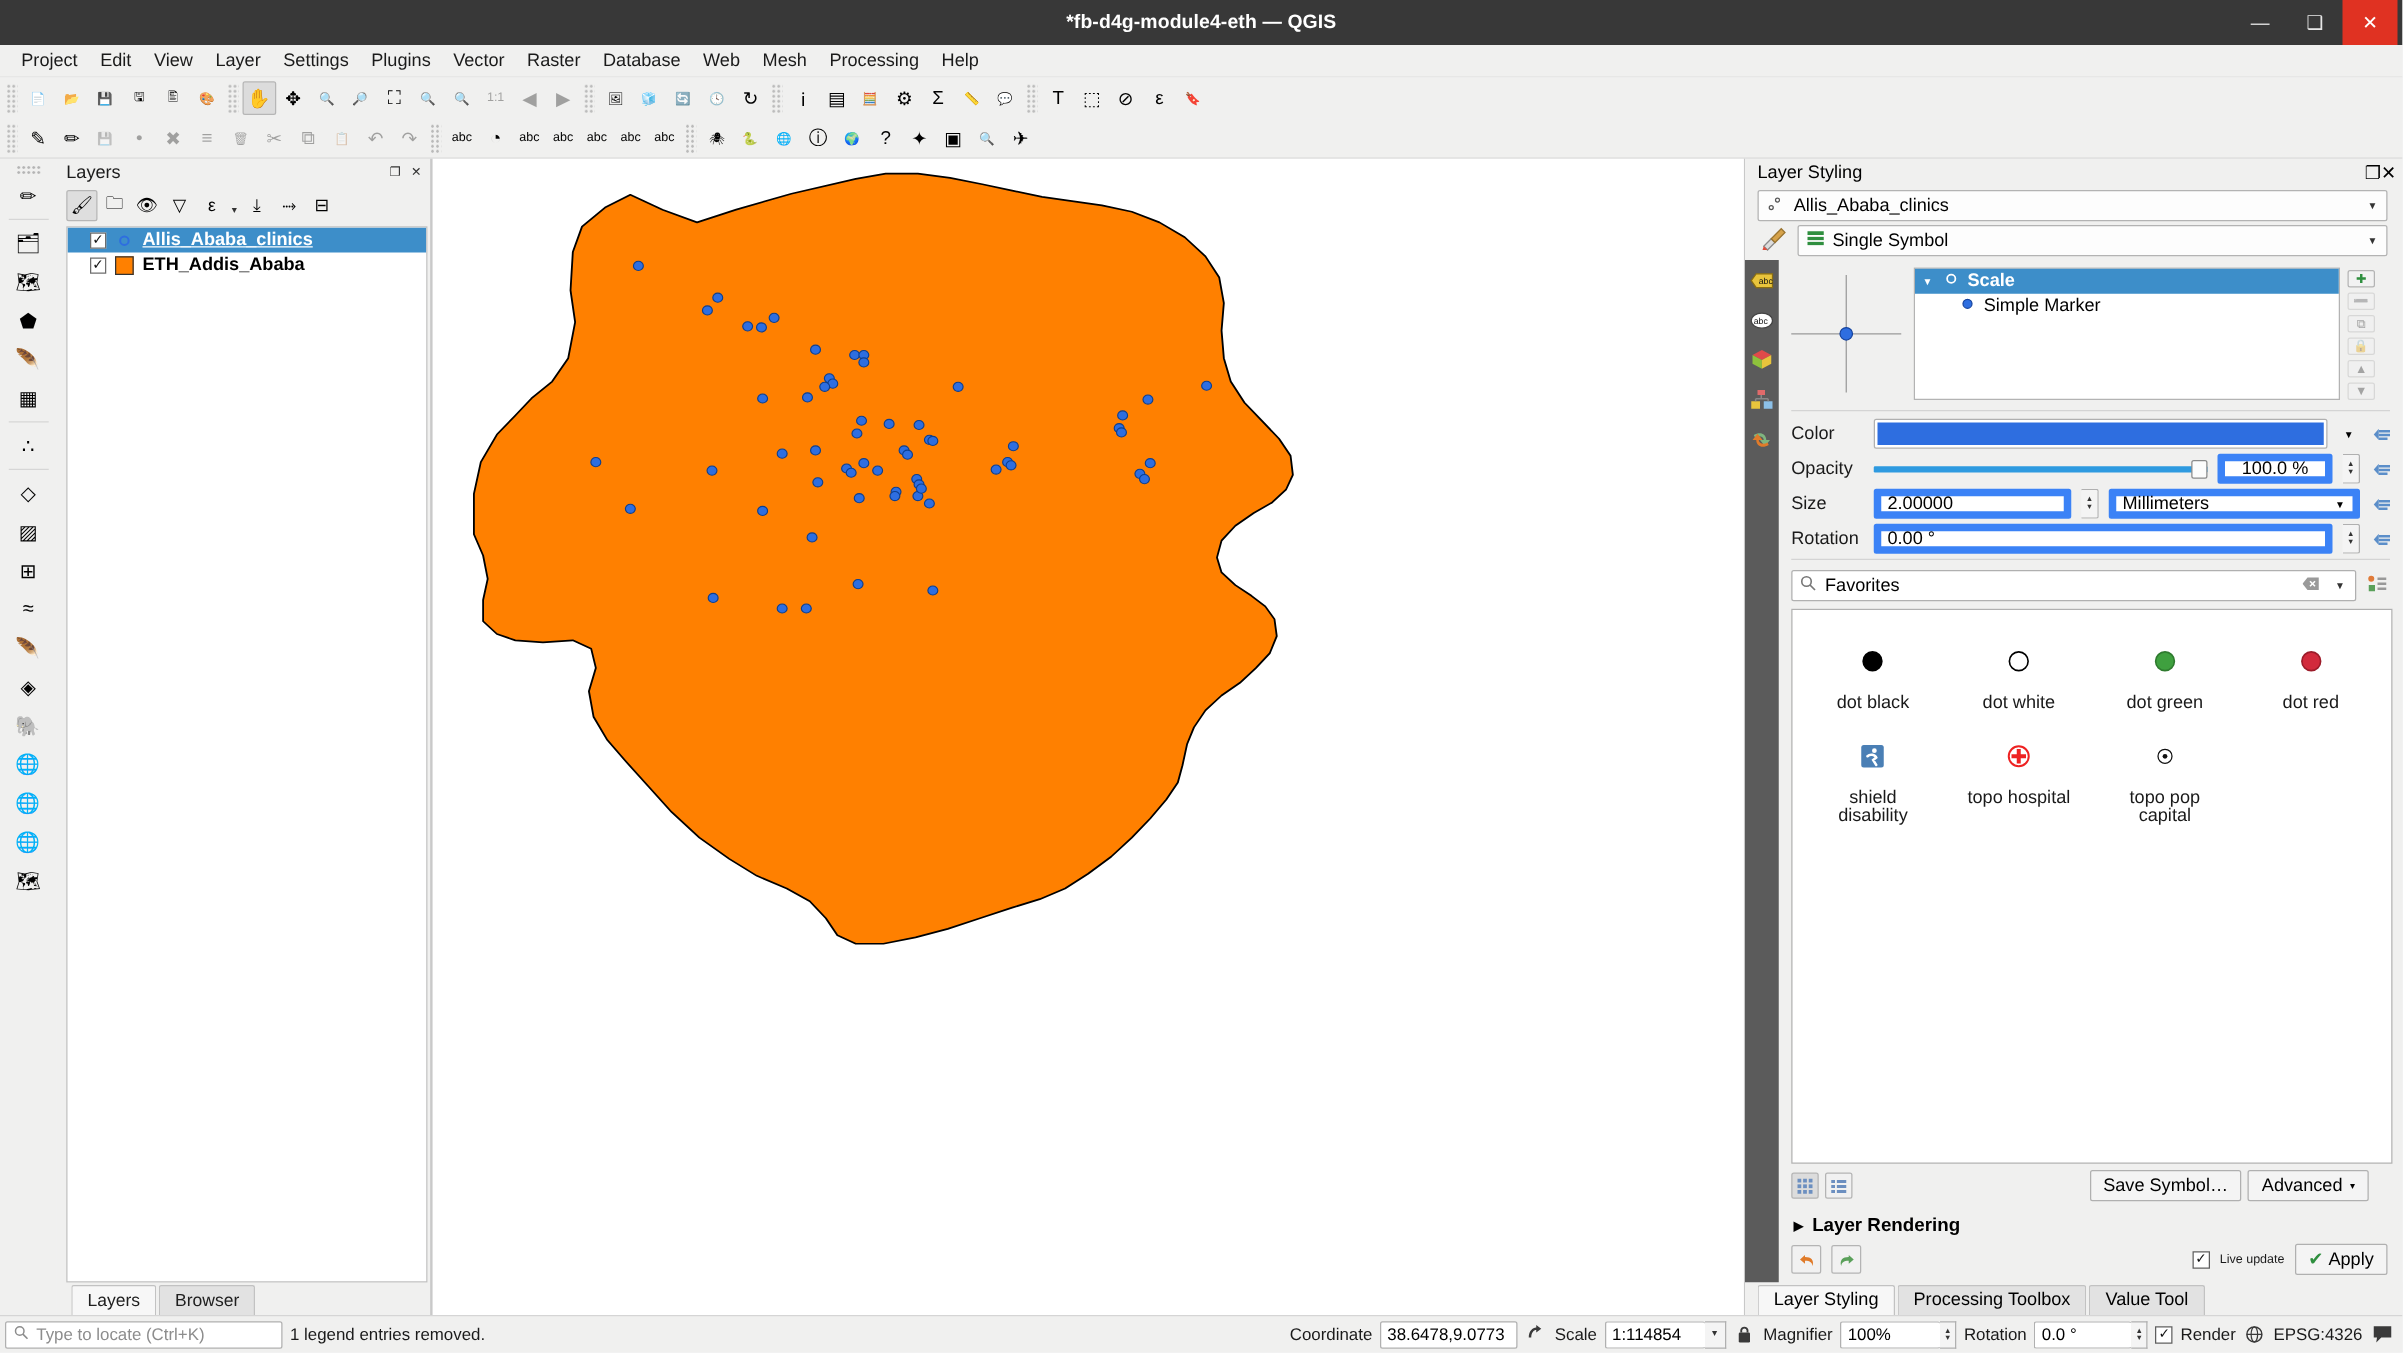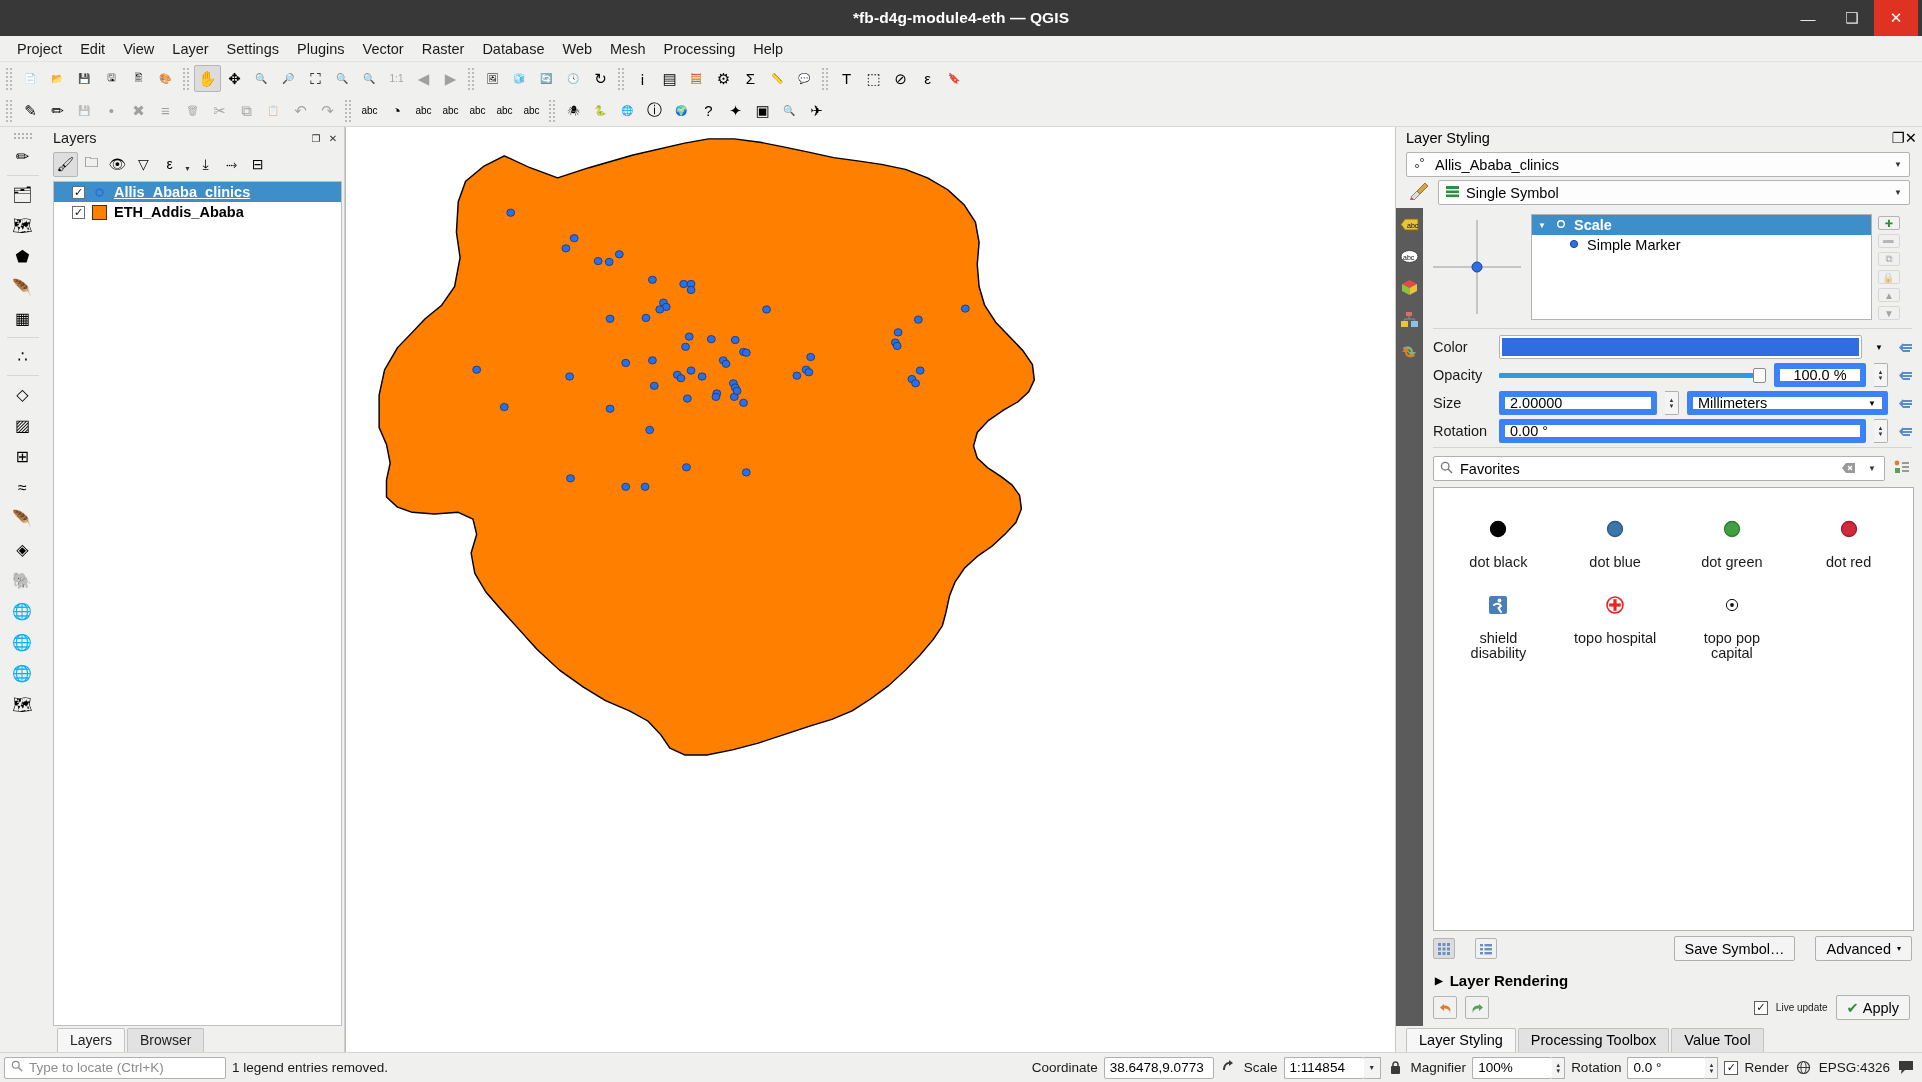--- a/index.html
+++ b/index.html
@@ -133,21 +133,21 @@
   .searchrow { display: flex; align-items: center; padding: 4px 8px 4px 10px; gap: 5px; }
   .searchbox { flex: 1; height: 25px; background: #fff; border: 1px solid #b0b0b0; border-radius: 2px;
                display: flex; align-items: center; padding: 0 6px; gap: 7px; font-size: 14.5px; position: relative;}
   .gallery { flex: 1; margin: 2px 8px 0 10px; background: #fff; border: 1px solid #b0b0b0;
              display: flex; flex-wrap: wrap; align-content: flex-start; padding: 12px 6px 0 6px; min-height: 0;
              overflow: hidden; }
   .gitem { width: 25%; display: flex; flex-direction: column; align-items: center; padding: 12px 2px 6px 2px; }
   .gicon { height: 34px; display: flex; align-items: center; justify-content: center; }
   .glabel { margin-top: 9px; font-size: 14.5px; text-align: center; line-height: 15px; color: #1a1a1a; }
 
-  .galbar { display: flex; align-items: center; padding: 5px 10px 3px 10px; gap: 20px; }
+  .galbar { display: flex; align-items: center; padding: 5px 27px 3px 10px; gap: 5px; }
   .gbtn { width: 22px; height: 21px; border: 1px solid #b4b4b4; background: #f1f1f1; border-radius: 2px;
           display: flex; align-items: center; justify-content: center; }
   .gbtn.on { background: #dcdcdc; }
   .btn { height: 25px; border: 1px solid #b0b0b0; background: #f4f4f4; border-radius: 2px;
          display: flex; align-items: center; justify-content: center; padding: 0 10px; font-size: 14.5px; }
   .rendrow { display: flex; align-items: center; gap: 7px; padding: 8px 10px 4px 12px; font-size: 15px; font-weight: bold; }
   .applyrow { display: flex; align-items: center; padding: 2px 12px 6px 10px; gap: 8px; }
   .chk { width: 14px; height: 14px; border: 1px solid #5e5e5e; background: #fff;
          display: flex; align-items: center; justify-content: center; font-size: 11px; color: #111; line-height:1;}
   .sttabs { height: 26px; display: flex; align-items: flex-end; padding-left: 10px; gap: 2px; background: #f0f0ef;}
@@ -628,24 +628,24 @@
                 <div class="gicon">
                   <svg width="22" height="22" viewBox="0 0 22 22">
                     <circle cx="11" cy="11" r="7.5" fill="#000000" stroke="#000000" stroke-width="1.3"></circle>
                   </svg>
                 </div>
                 <div class="glabel" style="white-space: pre-line;">dot  black</div>
               </div>
               <div class="gitem">
                 <div class="gicon">
                   <svg width="22" height="22" viewBox="0 0 22 22">
-                    <circle cx="11" cy="11" r="7.5" fill="#3c77ab" stroke="#2a5a85" stroke-width="1.3"></circle>
+                    <circle cx="11" cy="11" r="7.5" fill="#ffffff" stroke="#000000" stroke-width="1.3"></circle>
                   </svg>
                 </div>
-                <div class="glabel" style="white-space: pre-line;">dot blue</div>
+                <div class="glabel" style="white-space: pre-line;">dot  white</div>
               </div>
               <div class="gitem">
                 <div class="gicon">
                   <svg width="22" height="22" viewBox="0 0 22 22">
                     <circle cx="11" cy="11" r="7.5" fill="#3fa03f" stroke="#2f7b2f" stroke-width="1.3"></circle>
                   </svg>
                 </div>
                 <div class="glabel" style="white-space: pre-line;">dot green</div>
               </div>
               <div class="gitem">

